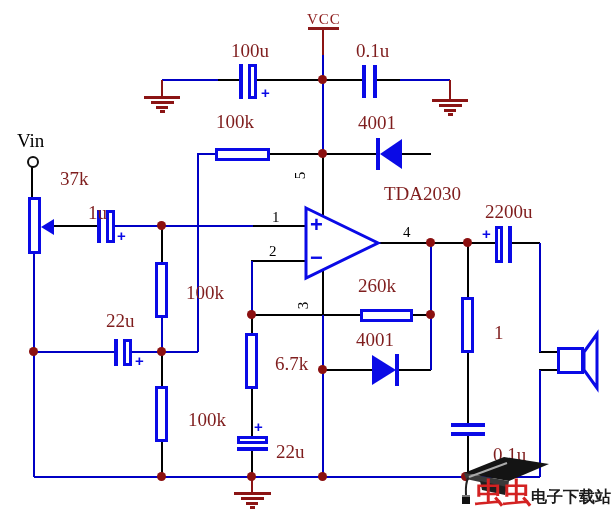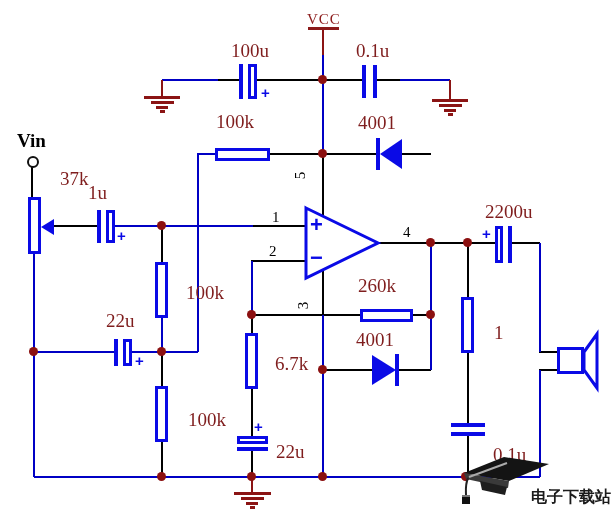--- a/index.html
+++ b/index.html
@@ -6,21 +6,21 @@
   #canvas{position:relative;width:614px;height:523px;background:#ffffff;overflow:hidden;
           font-family:"Liberation Serif",serif;}
   i.w{position:absolute;display:block;}
   .h{height:2px;} .v{width:2px;}
   .wb{background:#0000C4;} .wk{background:#000000;} .wr{background:#8B1414;}
   .res{position:absolute;border:3px solid #0A0AE6;background:#fff;}
   .plate{position:absolute;background:#0A0AE6;}
   .prect{position:absolute;border:3px solid #0A0AE6;background:#fff;}
   .dot{position:absolute;width:9px;height:9px;border-radius:50%;background:#8B1010;z-index:5;}
   .lbl{position:absolute;color:#7f1d1d;font-size:19px;line-height:1;white-space:nowrap;z-index:6;}
-  .blk{color:#000000;font-weight:bold;}
+  .blk{color:#000000;}
   .pwr{color:#8B1A1A;font-size:15px;letter-spacing:1px;}
   .pin{position:absolute;color:#000000;font-size:15px;line-height:1;z-index:6;}
   .rot{transform:rotate(-90deg);transform-origin:center;width:15px;height:15px;text-align:center;}
   .plus{position:absolute;color:#0A0AE6;font-size:15px;font-weight:bold;line-height:1;
         font-family:"Liberation Sans",sans-serif;z-index:6;}
   .opsign{position:absolute;color:#0A0AE6;font-size:22px;font-weight:bold;line-height:1;
         font-family:"Liberation Sans",sans-serif;z-index:4;}
   .term{position:absolute;width:8px;height:8px;border:2px solid #111;border-radius:50%;background:#fff;}
   svg.ovl{position:absolute;left:0;top:0;z-index:3;}
   svg.wm{position:absolute;left:0;top:0;z-index:8;}
@@ -175,23 +175,24 @@
   <div class="dot" style="left:157px;top:472px"></div>
   <div class="dot" style="left:247px;top:472px"></div>
   <div class="dot" style="left:318px;top:472px"></div>
   <div class="dot" style="left:461px;top:472px"></div>
 
   <div class="lbl pwr" style="left:307px;top:12px">VCC</div>
   <div class="lbl" style="left:231px;top:41px">100u</div>
   <div class="lbl" style="left:356px;top:41px">0.1u</div>
   <div class="lbl" style="left:216px;top:112px">100k</div>
   <div class="lbl" style="left:358px;top:113px">4001</div>
+  <div class="lbl" style="left:384px;top:184px">TDA2030</div>
   <div class="lbl blk" style="left:17px;top:131px">Vin</div>
   <div class="lbl" style="left:60px;top:169px">37k</div>
-  <div class="lbl" style="left:88px;top:183px">1u</div>
+  <div class="lbl" style="left:88px;top:203px">1u</div>
   <div class="lbl" style="left:186px;top:283px">100k</div>
   <div class="lbl" style="left:106px;top:311px">22u</div>
   <div class="lbl" style="left:188px;top:410px">100k</div>
   <div class="lbl" style="left:276px;top:442px">22u</div>
   <div class="lbl" style="left:358px;top:276px">260k</div>
   <div class="lbl" style="left:275px;top:354px">6.7k</div>
   <div class="lbl" style="left:356px;top:330px">4001</div>
   <div class="lbl" style="left:485px;top:202px">2200u</div>
   <div class="lbl" style="left:494px;top:323px">1</div>
   <div class="lbl" style="left:493px;top:445px">0.1u</div>
@@ -213,15 +214,16 @@
 
   <svg class="wm" width="614" height="523" viewBox="0 0 614 523">
     <polygon points="464,473 504,457 549,464 509,481" fill="#141414"></polygon>
     <polygon points="464,473 509,481 508,488 466,479" fill="#3a3a3a"></polygon>
     <line x1="469" y1="477" x2="507" y2="463" stroke="#aaaaaa" stroke-width="2"></line>
     <polygon points="480,481 507,487 505,495 482,490" fill="#1e1e1e"></polygon>
     <path d="M468,478 C465,485 466,491 466,495" stroke="#222222" stroke-width="2" fill="none"></path>
     <rect x="462" y="495" width="8" height="9" fill="#111111"></rect>
     <rect x="462" y="495" width="8" height="2" fill="#777777"></rect>
   </svg>
+  <div class="wmlogo">虫虫</div>
   <div class="wmsite">电子下载站</div>
 
 </div>
 
 </body></html>

